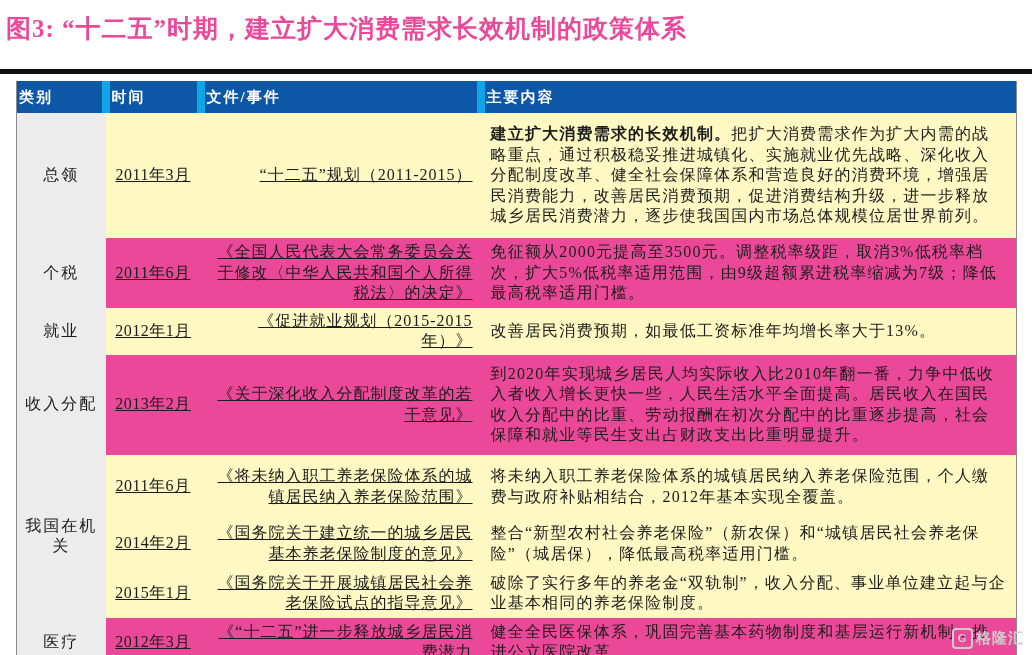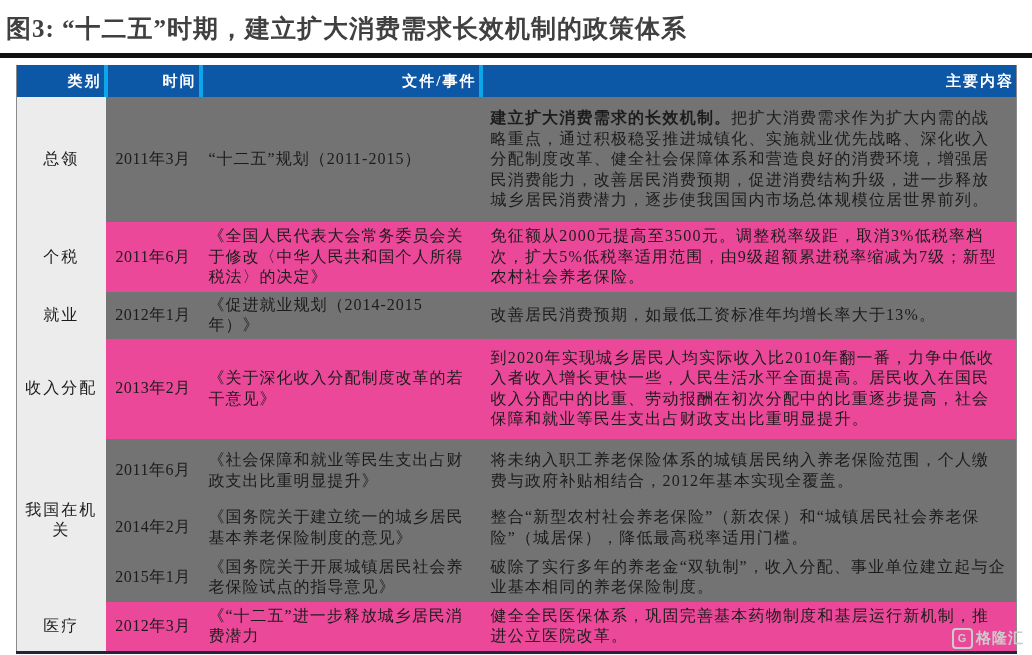--- a/index.html
+++ b/index.html
@@ -4,51 +4,51 @@
 <style>
   html,body { margin:0; padding:0; background:#ffffff; }
   body {
     width:1032px; height:655px; overflow:hidden;
     font-family:"Liberation Serif","DejaVu Serif",serif;
     color:#1a1a1a;
   }
   .page { position:relative; width:1032px; height:655px; }
 
   .fig-title {
-    padding:12px 6px 8px 6px;
-    font-size:25px; font-weight:bold; color:#404040;
+    padding:12px 6px 24px 6px;
+    font-size:25px; font-weight:bold; color:#ec4899;
     letter-spacing:1px; white-space:nowrap;
   }
   .title-rule { height:5px; background:#101010; width:1032px; }
 
   table.policy {
     border-collapse:collapse; table-layout:fixed;
     width:1000px; margin:7px 0 0 16px;
     border-left:1px solid #8a8a8a; border-right:1px solid #8a8a8a;
     border-bottom:3px solid #23233f;
   }
   thead th {
     background:#0d57a7; color:#ffffff;
     font-size:15px; font-weight:bold; letter-spacing:2px;
-    height:28px; padding:2px; text-align:right;
+    height:28px; padding:2px; text-align:left;
   }
-  thead th + th { border-left:4px solid #0ea5e9; }
+  thead th + th { border-left:8px solid #0ea5e9; }
 
   td {
     font-size:16px; line-height:20.5px; color:#1c1c1c;
     vertical-align:middle; padding:3px 6px;
     letter-spacing:1px; word-break:break-all;
   }
   td.cat  { background:#ececec; text-align:center; letter-spacing:2px; }
-  td.time { text-align:center; white-space:nowrap; letter-spacing:0.5px; }
-  td.doc  { text-align:left; padding:3px 8px; }
+  td.time { text-align:center; white-space:nowrap; letter-spacing:0.5px;text-decoration:underline; }
+  td.doc  { text-align:right; padding:3px 8px;text-decoration:underline; }
   td.content { text-align:left; padding:4px 10px; letter-spacing:1.2px; }
   td.content b { letter-spacing:1.2px; }
 
-  .band-w { background:#737373; }
+  .band-w { background:#fef9c3; }
   .band-g { background:#ec4899; }
 
   tr.r1 { height:125px; }
   tr.r2 { height:68px; }
   tr.r3 { height:24px; }
   tr.r4 { height:100px; }
   tr.r5 { height:64px; }
   tr.r6 { height:50px; }
   tr.r7 { height:46px; }
   tr.r8 { height:38px; }
@@ -93,38 +93,38 @@
       <tr class="r1">
         <td class="cat">总领</td>
         <td class="time band-w">2011年3月</td>
         <td class="doc band-w">“十二五”规划（2011-2015）</td>
         <td class="content band-w"><b>建立扩大消费需求的长效机制。</b><span>把扩大消费需求作为扩大内需的战略重点，通过积极稳妥推进城镇化、实施就业优先战略、深化收入分配制度改革、健全社会保障体系和营造良好的消费环境，增强居民消费能力，改善居民消费预期，促进消费结构升级，进一步释放城乡居民消费潜力，逐步使我国国内市场总体规模位居世界前列。</span></td>
       </tr>
       <tr class="r2">
         <td class="cat">个税</td>
         <td class="time band-g">2011年6月</td>
         <td class="doc band-g">《全国人民代表大会常务委员会关于修改〈中华人民共和国个人所得税法〉的决定》</td>
-        <td class="content band-g">免征额从2000元提高至3500元。调整税率级距，取消3%低税率档次，扩大5%低税率适用范围，由9级超额累进税率缩减为7级；新型农村社会养老保险。</td>
+        <td class="content band-g">免征额从2000元提高至3500元。调整税率级距，取消3%低税率档次，扩大5%低税率适用范围，由9级超额累进税率缩减为7级；降低最高税率适用门槛。</td>
       </tr>
       <tr class="r3">
         <td class="cat">就业</td>
         <td class="time band-w">2012年1月</td>
-        <td class="doc band-w">《促进就业规划（2014-2015年）》</td>
+        <td class="doc band-w">《促进就业规划（2015-2015年）》</td>
         <td class="content band-w">改善居民消费预期，如最低工资标准年均增长率大于13%。</td>
       </tr>
       <tr class="r4">
         <td class="cat">收入分配</td>
         <td class="time band-g">2013年2月</td>
         <td class="doc band-g">《关于深化收入分配制度改革的若干意见》</td>
         <td class="content band-g">到2020年实现城乡居民人均实际收入比2010年翻一番，力争中低收入者收入增长更快一些，人民生活水平全面提高。居民收入在国民收入分配中的比重、劳动报酬在初次分配中的比重逐步提高，社会保障和就业等民生支出占财政支出比重明显提升。</td>
       </tr>
       <tr class="r5">
         <td class="cat" rowspan="3">我国在机关</td>
         <td class="time band-w">2011年6月</td>
-        <td class="doc band-w">《社会保障和就业等民生支出占财政支出比重明显提升》</td>
+        <td class="doc band-w">《将未纳入职工养老保险体系的城镇居民纳入养老保险范围》</td>
         <td class="content band-w">将未纳入职工养老保险体系的城镇居民纳入养老保险范围，个人缴费与政府补贴相结合，2012年基本实现全覆盖。</td>
       </tr>
       <tr class="r6">
         <td class="time band-w">2014年2月</td>
         <td class="doc band-w">《国务院关于建立统一的城乡居民基本养老保险制度的意见》</td>
         <td class="content band-w">整合“新型农村社会养老保险”（新农保）和“城镇居民社会养老保险”（城居保），降低最高税率适用门槛。</td>
       </tr>
       <tr class="r7">
         <td class="time band-w">2015年1月</td>
         <td class="doc band-w">《国务院关于开展城镇居民社会养老保险试点的指导意见》</td>

